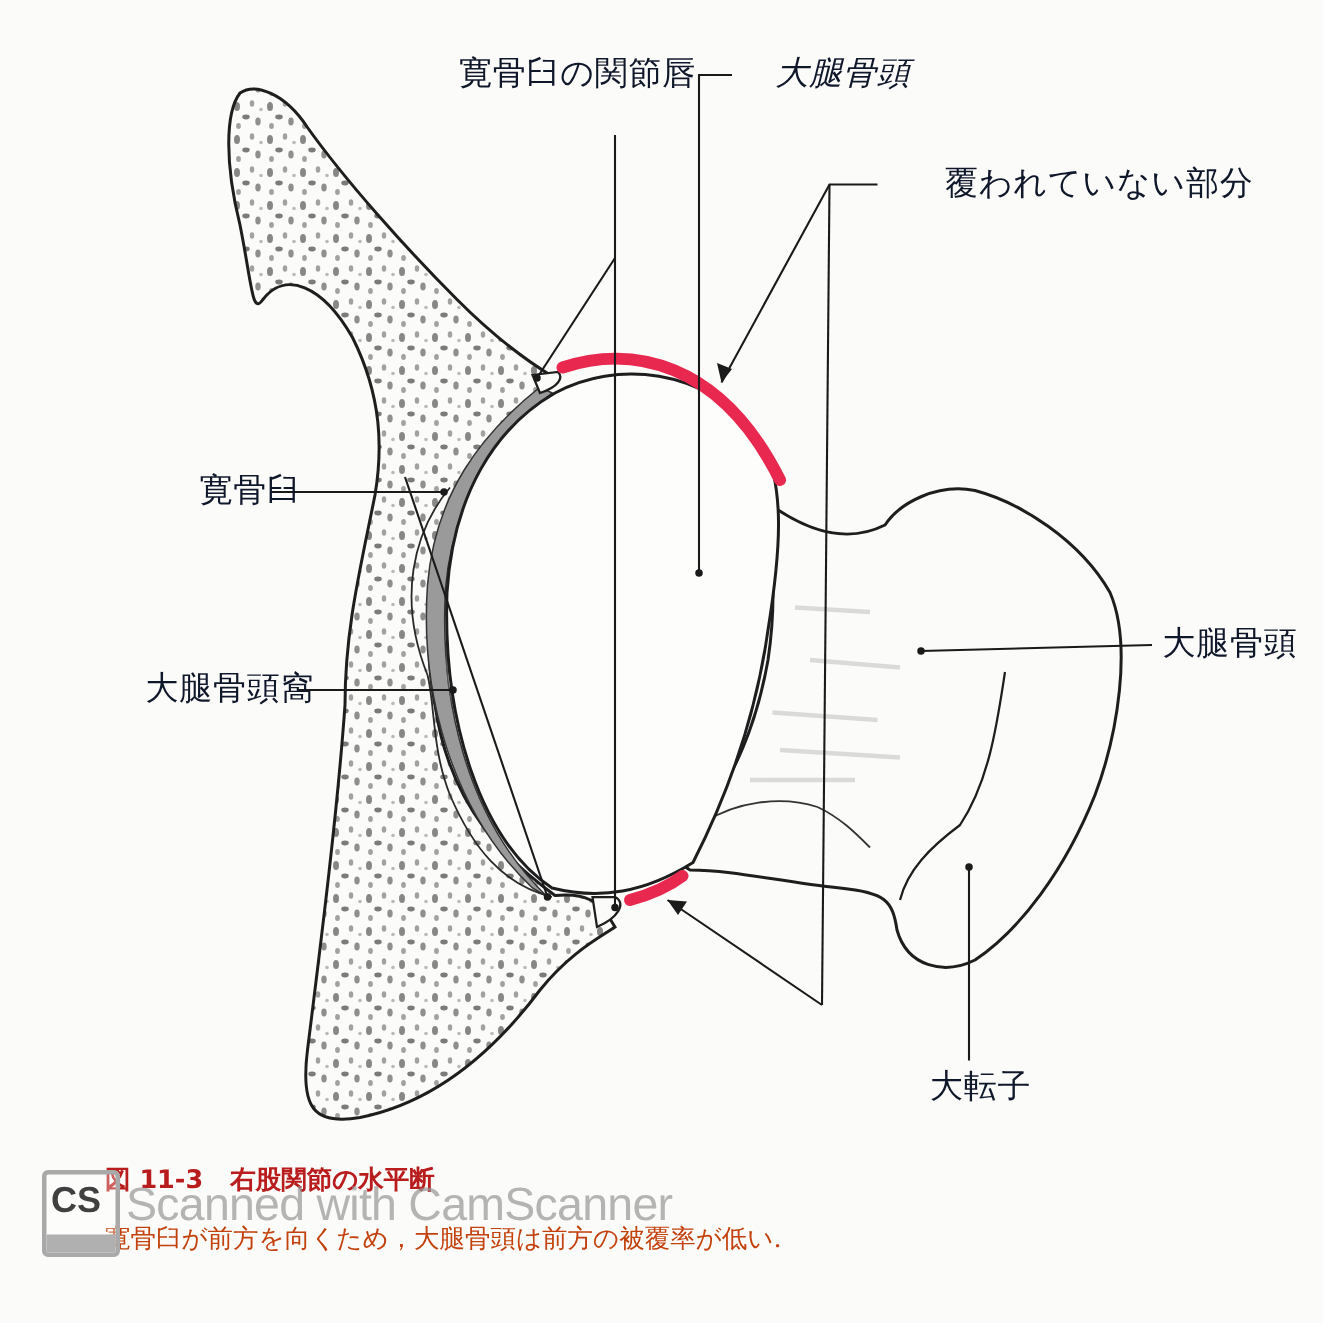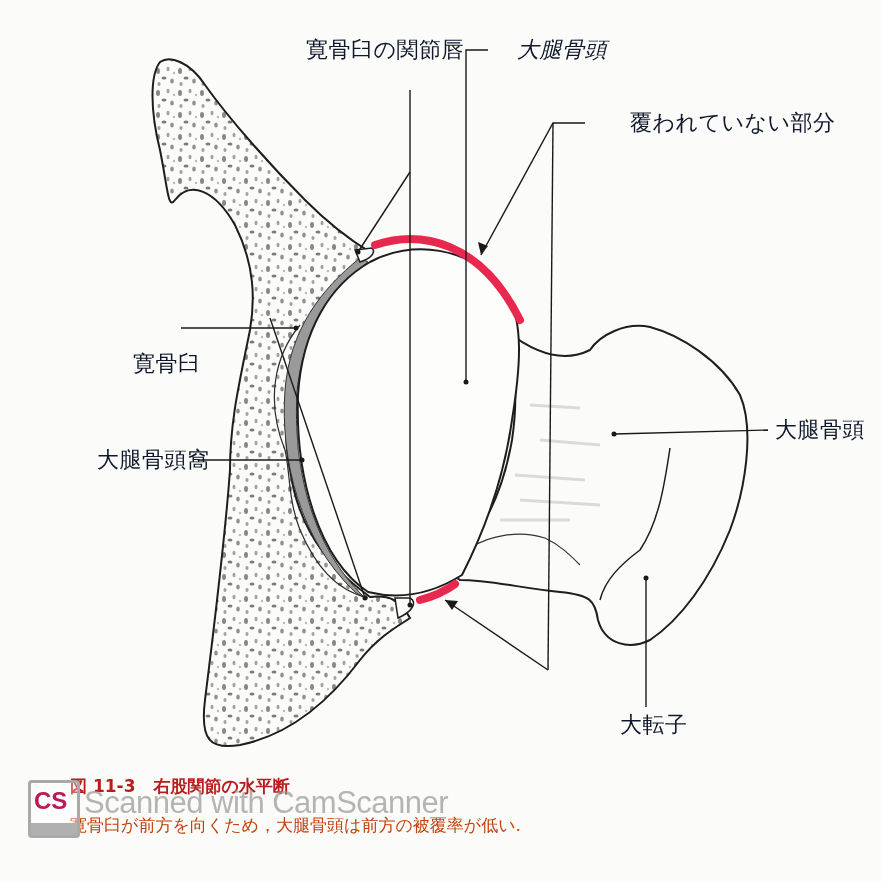--- a/index.html
+++ b/index.html
@@ -9,21 +9,21 @@
   .label { position: absolute; font-size: 22px; line-height: 20px; white-space: nowrap;
            font-family: "DejaVu Sans", sans-serif; color: #0f172a; letter-spacing: 0.5px; }
   .caption-title { position: absolute; left: 70px; top: 775px; font-size: 17px;
                    font-family: "DejaVu Sans", sans-serif; font-weight: bold; color: #b91c1c; white-space: nowrap; }
   .caption-title .num { margin-right: 18px; }
   .caption-body { position: absolute; left: 70px; top: 814px; font-size: 17px;
                   font-family: "DejaVu Serif", serif; color: #c2410c; white-space: nowrap; }
   .watermark { position: absolute; left: 28px; top: 780px; width: 46px; height: 52px;
                border: 3px solid #a9a9a9; border-radius: 4px; background: rgba(255,255,255,0.3); }
   .watermark .cs { position: absolute; left: 3px; top: 4px; font-size: 24px; font-weight: bold;
-                   color: #be185d; font-family: "Liberation Sans", sans-serif; }
+                   color: #404040; font-family: "Liberation Sans", sans-serif; }
   .watermark .bar { position: absolute; left: 0; bottom: 0; width: 100%; height: 12px; background: #b0b0b0; }
   .watermark-text { position: absolute; left: 84px; top: 785px; font-size: 31px; color: rgba(150,150,150,0.7);
                     font-family: "Liberation Sans", sans-serif; white-space: nowrap; letter-spacing: -0.5px; }
 </style>
 </head>
 <body>
 
 <svg id="figure" viewBox="0 0 882 882" xmlns="http://www.w3.org/2000/svg">
   <defs>
     <pattern id="spongy" width="22" height="22" patternUnits="userSpaceOnUse">
@@ -110,21 +110,21 @@
   </g>
   <g fill="#1a1a1a">
     <polygon points="481,255 478,242 488,246"></polygon>
     <polygon points="445,600 458,601 452,610"></polygon>
   </g>
 </svg>
 
 <div class="label" style="left:306px; top:40px;">寛骨臼の関節唇</div>
 <div class="label" style="left:517px; top:40px;font-style:italic;">大腿骨頭</div>
 <div class="label" style="left:590px; top:113px;margin-left:40px;">覆われていない部分</div>
-<div class="label" style="left:133px; top:318px;margin-top:36px;">寛骨臼</div>
+<div class="label" style="left:133px; top:318px;">寛骨臼</div>
 <div class="label" style="left:97px; top:450px;">大腿骨頭窩</div>
 <div class="label" style="left:775px; top:420px;">大腿骨頭</div>
 <div class="label" style="left:620px; top:715px;">大転子</div>
 
 <div class="caption-title">
   <span class="num">図 11-3</span><span>右股関節の水平断</span>
 </div>
 <div class="caption-body">寛骨臼が前方を向くため，大腿骨頭は前方の被覆率が低い.</div>
 
 <div class="watermark">

